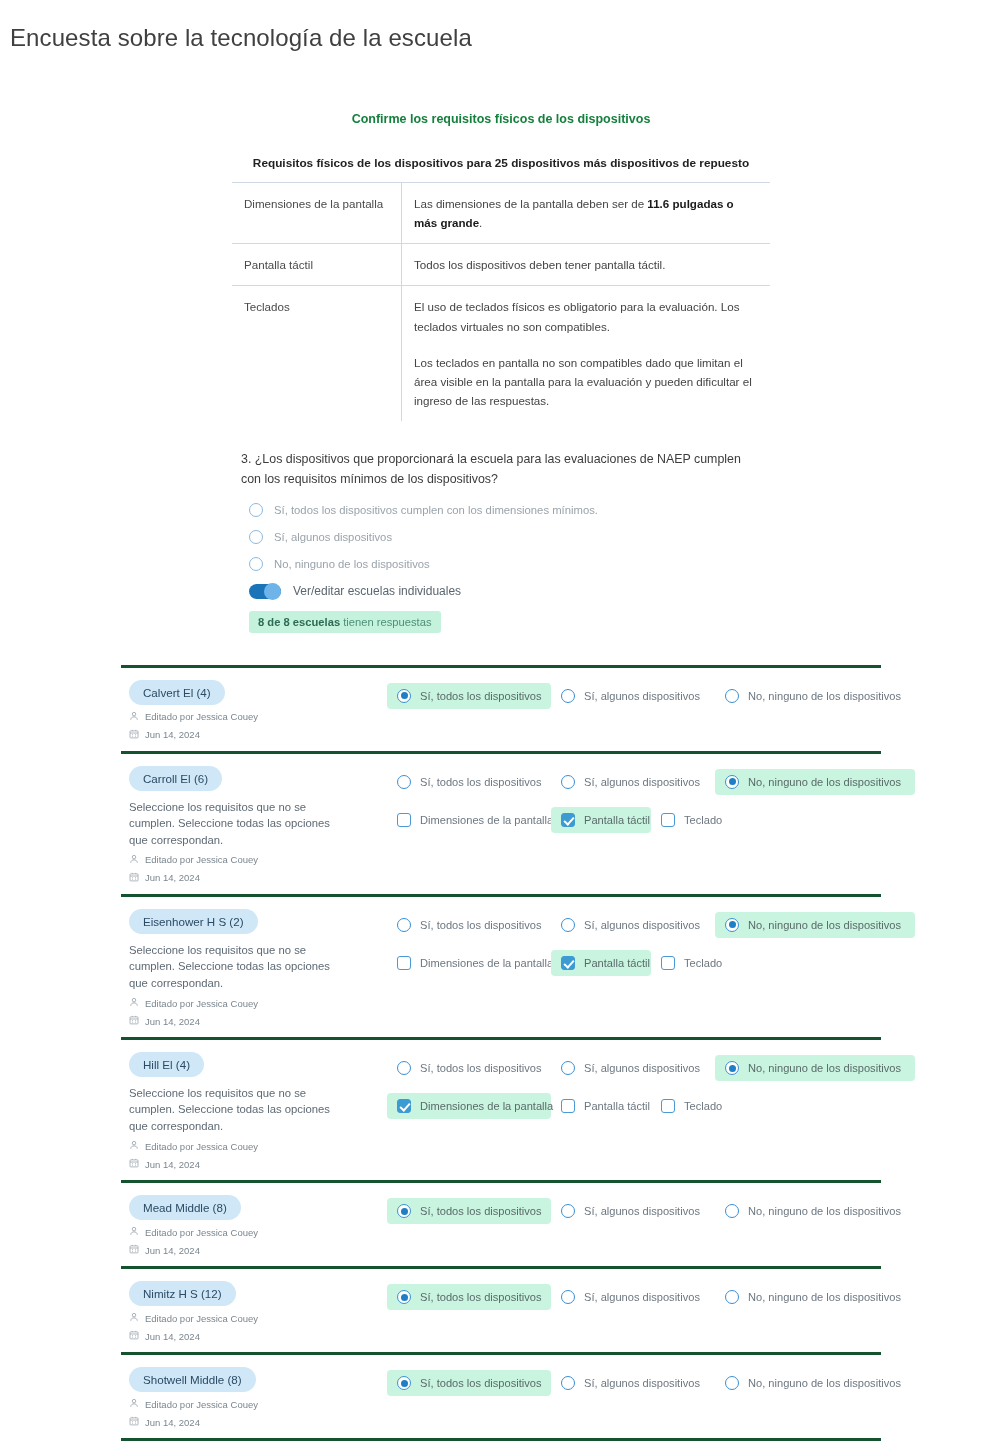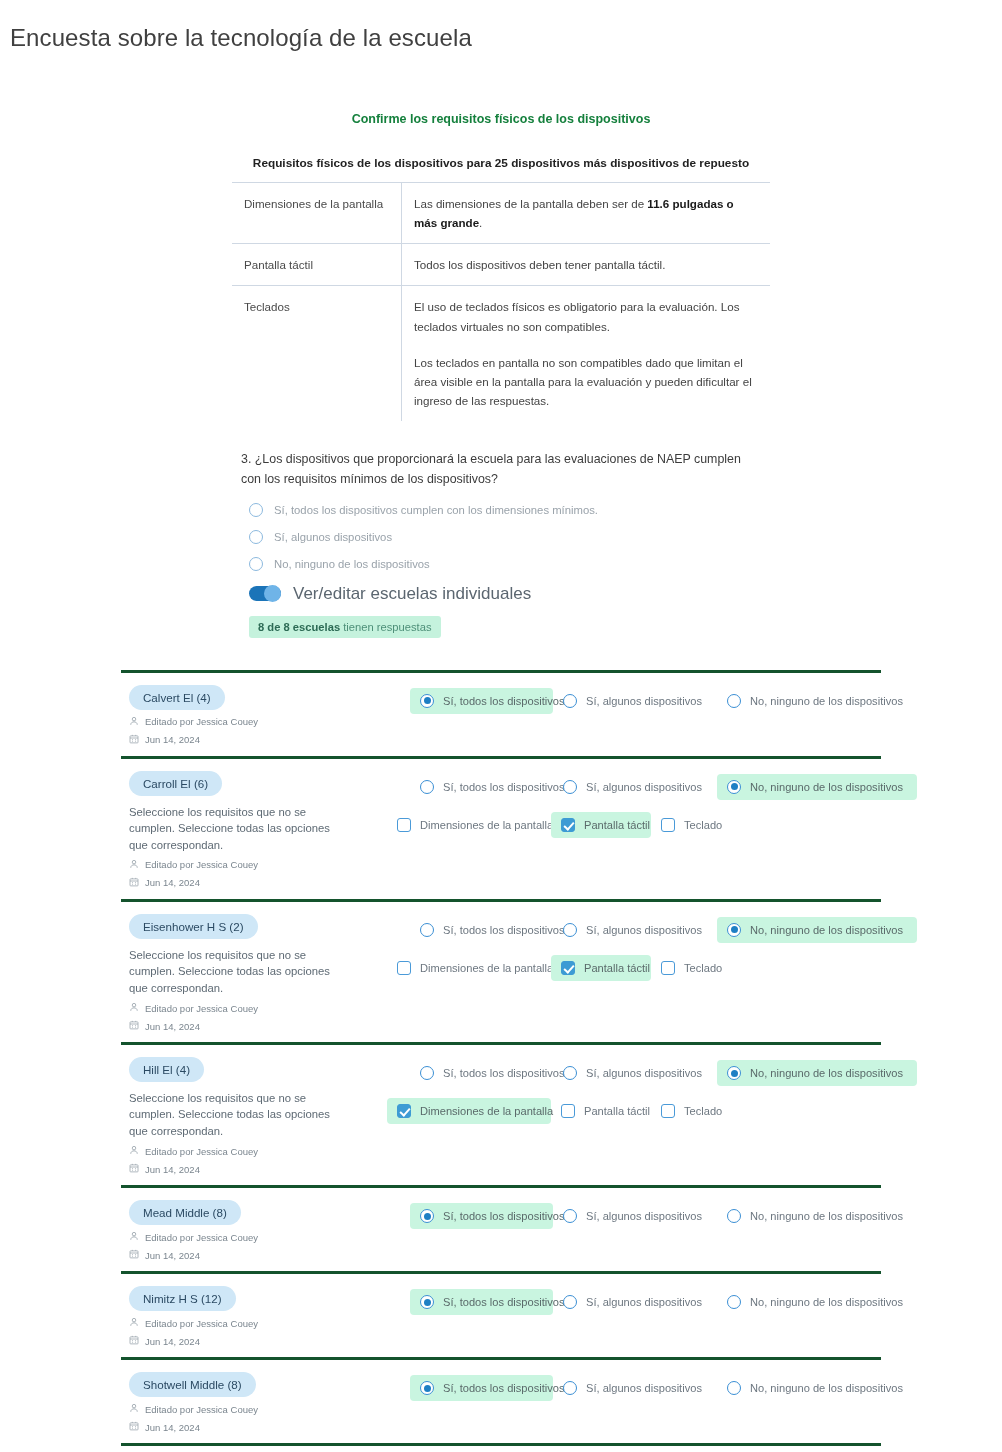--- a/index.html
+++ b/index.html
@@ -152,21 +152,21 @@
   }
   .toggle::after {
     content: "";
     position: absolute;
     right: 0px; top: -1px;
     width: 17px; height: 17px;
     border-radius: 50%;
     background: #6fb4e8;
   }
   .toggle-label {
-    font-size: 17px;
+    font-size: 12px;
     color: #5b6670;
   }
 
   .count-badge {
     display: inline-block;
     background: #c5f2dd;
     color: #4d8f78;
     font-size: 11.2px;
     padding: 5px 9px;
     border-radius: 3px;
@@ -234,21 +234,21 @@
     align-self: flex-start;
   }
   .opt-cell.sel { background: #c9f5e0; }
   .opt-cell .txt {
     font-size: 11.1px;
     color: #6d7780;
     white-space: nowrap;
   }
   .opt-cell.sel .txt { color: #5a6a6a; }
 
-  .col-a { width: 143px; flex: 0 0 auto; margin-left: 23px; }
+  .col-a { width: 164px; flex: 0 0 auto; }
   .col-b { width: 164px; flex: 0 0 auto; }
   .col-c { width: 200px; flex: 0 0 auto; }
 
   .cb-a { width: 164px; flex: 0 0 auto; }
   .cb-b { width: 100px; flex: 0 0 auto; }
   .cb-c { width: 100px; flex: 0 0 auto; }
 </style>
 </head>
 <body>
 

